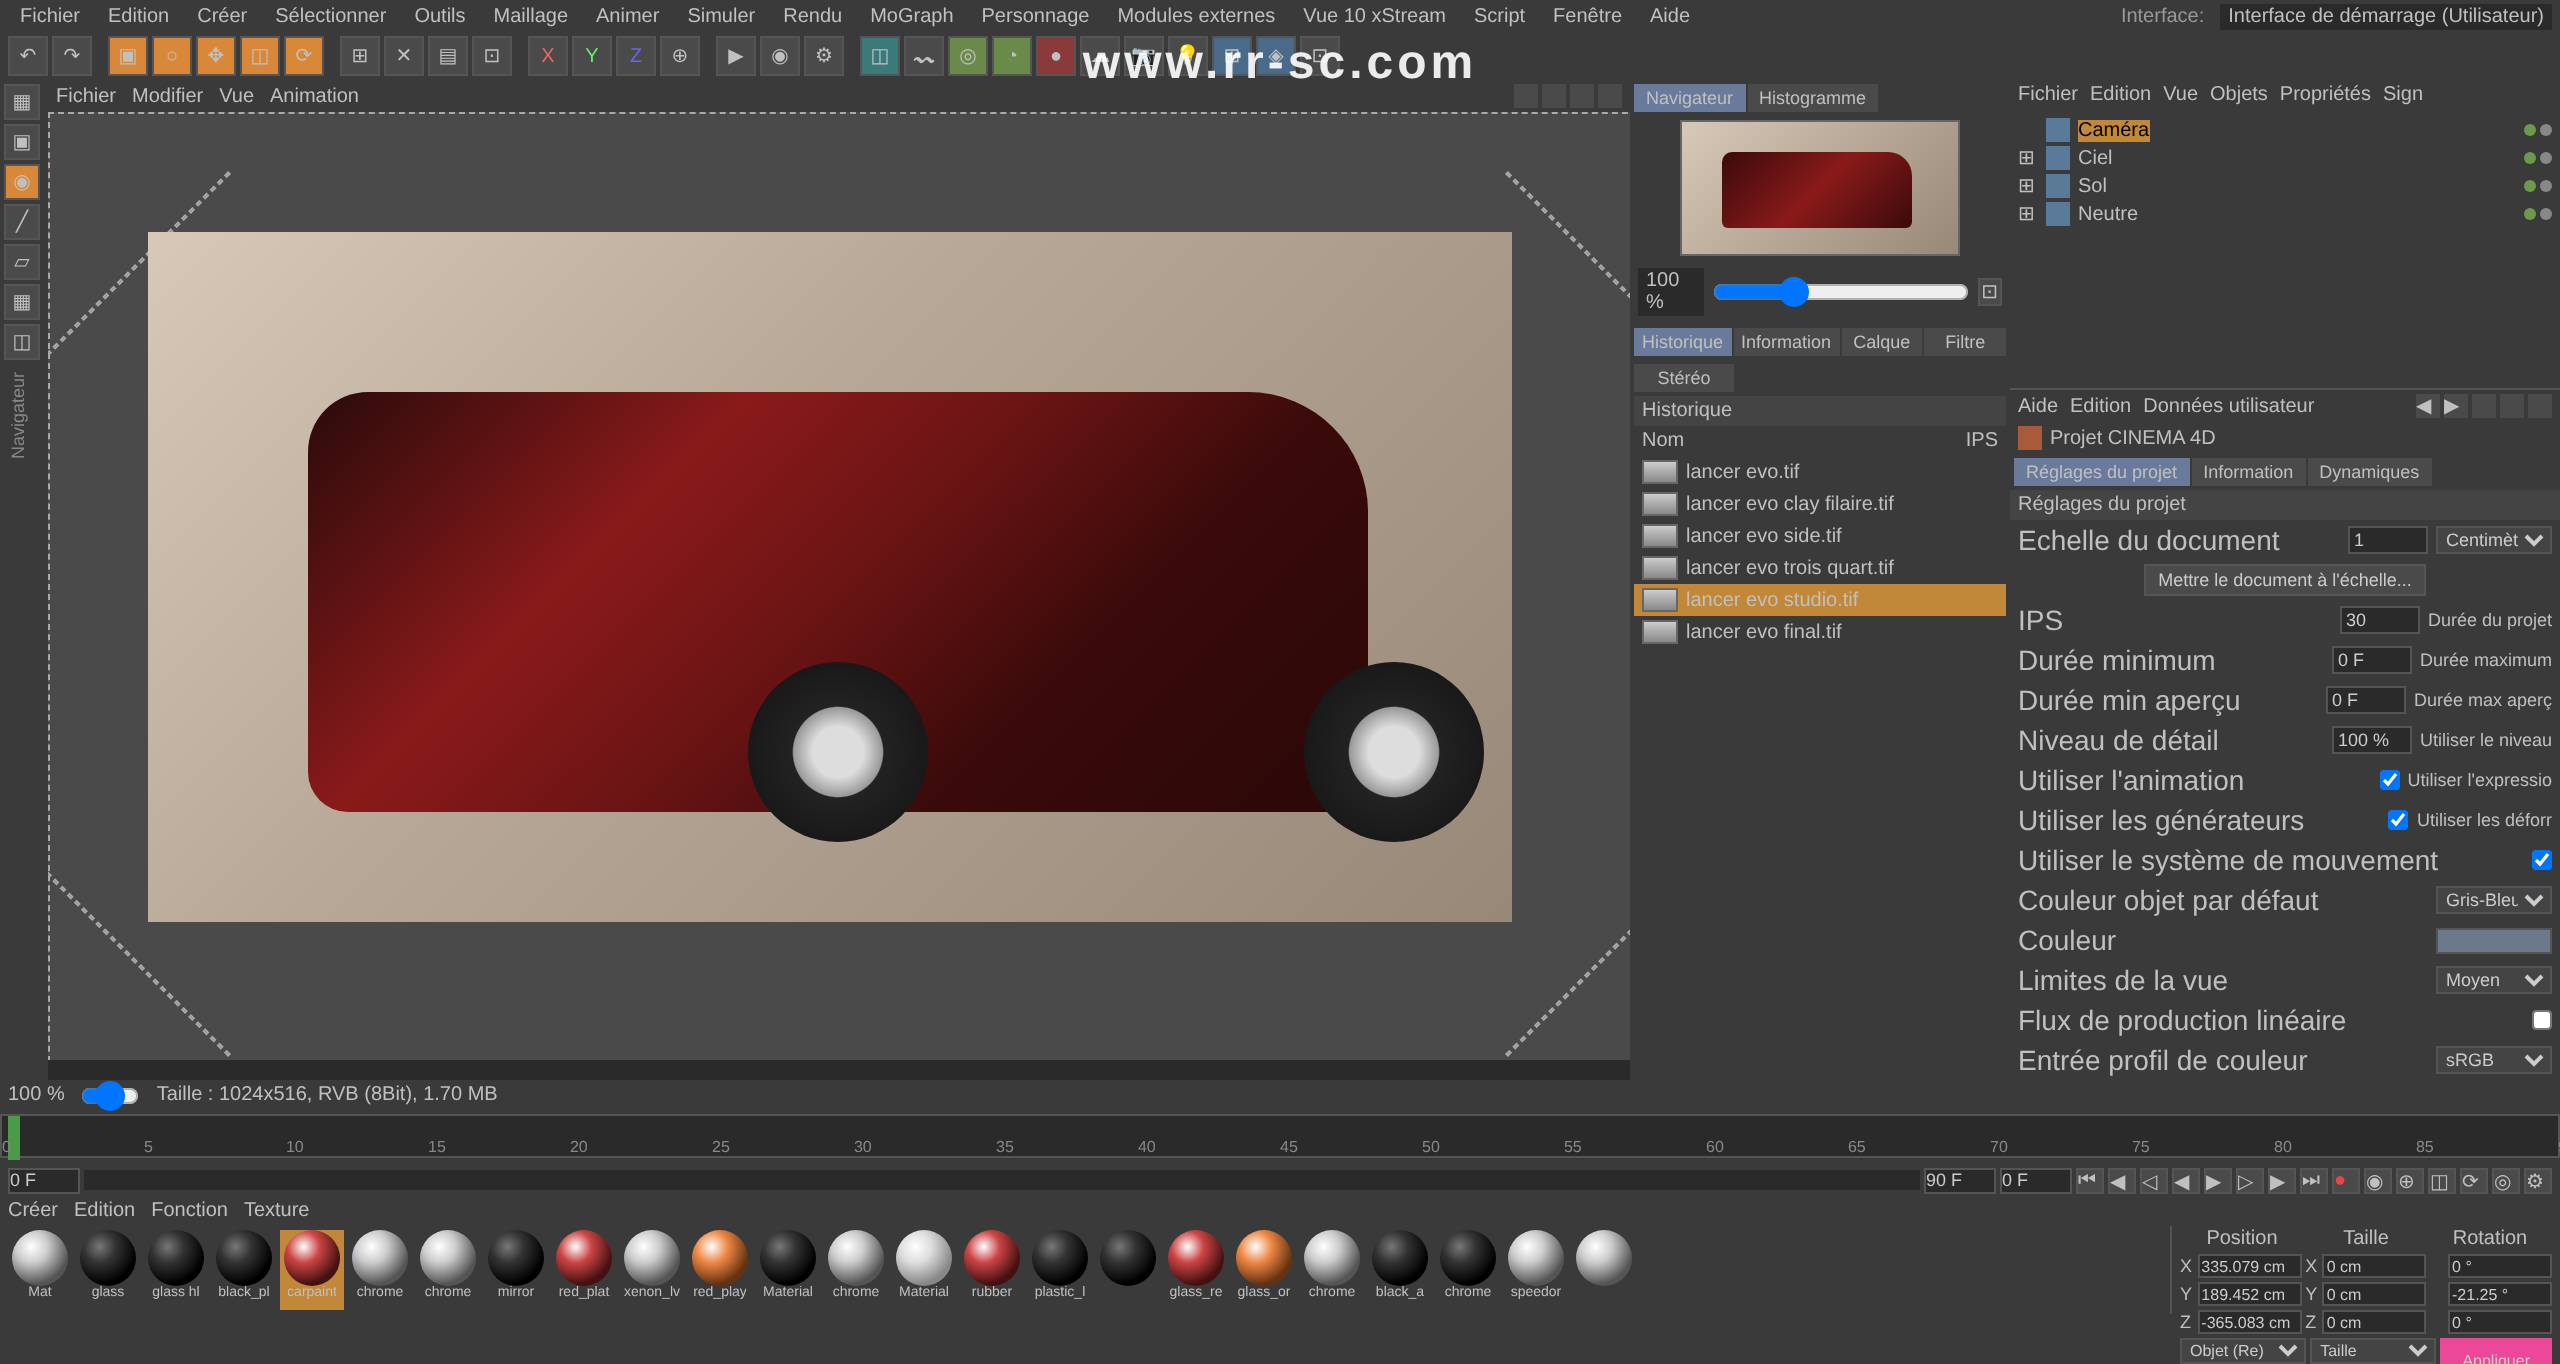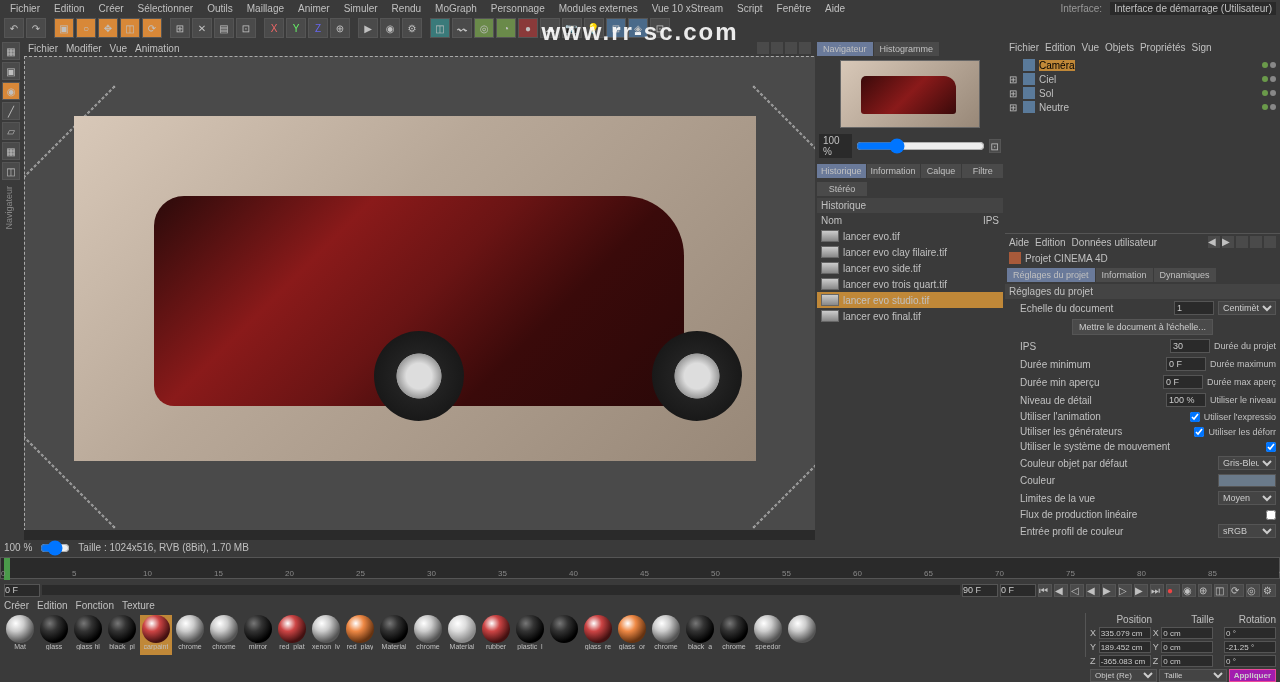--- a/index.html
+++ b/index.html
@@ -64,21 +64,21 @@
 .attr-menu { height: 16px; display: flex; gap: 6px; padding: 2px 4px; align-items: center; }
 .attr-menu .icons { margin-left: auto; display: flex; gap: 2px; }
 .attr-menu .icons span { width: 12px; height: 12px; background: #4a4a4a; }
 .attr-title { display: flex; align-items: center; padding: 2px 4px; gap: 4px; }
 .attr-title-icon { width: 12px; height: 12px; background: #a85a3a; }
 .attr-tabs { display: flex; flex-wrap: wrap; gap: 1px; padding: 2px; }
 .attr-tab { background: #4a4a4a; padding: 2px 6px; font-size: 9px; cursor: pointer; }
 .attr-tab.active { background: #6a7a9a; }
 .attr-section-title { background: #444; padding: 2px 4px; }
 .attr-row { display: flex; align-items: center; padding: 2px 4px; gap: 4px; }
-.attr-label { flex: 1; font-size: 10px; margin-left: 11px; }
+.attr-label { flex: 1; font-size: 14px; }
 .attr-input { width: 40px; height: 14px; background: #2a2a2a; border: 1px solid #555; color: #ccc; font-size: 9px; padding: 0 2px; }
 .attr-select { width: 58px; height: 14px; background: #444; border: 1px solid #555; color: #ccc; font-size: 9px; }
 .attr-check { width: 10px; height: 10px; }
 .attr-btn { background: #4a4a4a; border: 1px solid #555; padding: 2px 6px; color: #ccc; font-size: 9px; cursor: pointer; }
 .attr-label2 { font-size: 9px; margin-left: auto; }
 .status-bar { height: 15px; background: #3a3a3a; display: flex; align-items: center; padding: 0 4px; gap: 8px; font-size: 9px; }
 .status-bar input[type=range] { width: 30px; }
 .timeline-area { height: 26px; background: #3a3a3a; display: flex; align-items: center; }
 .timeline-ruler { flex: 1; height: 22px; background: #2a2a2a; position: relative; border: 1px solid #555; }
 .timeline-marker { position: absolute; left: 3px; top: 0; width: 6px; height: 22px; background: #4a9a4a; }
@@ -96,27 +96,27 @@
 .mat-ball { width: 28px; height: 28px; border-radius: 50%; background: radial-gradient(circle at 35% 30%, #fff, #888 30%, #222 70%); cursor: pointer; }
 .mat-ball.red { background: radial-gradient(circle at 35% 30%, #fff, #c44 30%, #411 70%); }
 .mat-ball.orange { background: radial-gradient(circle at 35% 30%, #fff, #e84 30%, #631 70%); }
 .mat-ball.dark { background: radial-gradient(circle at 35% 30%, #777, #333 30%, #000 70%); }
 .mat-ball.white { background: radial-gradient(circle at 35% 30%, #fff, #ddd 30%, #888 70%); }
 .mat-ball.chrome { background: radial-gradient(circle at 35% 30%, #fff, #ccc 30%, #555 70%); }
 .mat-ball-wrap.selected { background: #c08838; }
 .mat-label { font-size: 7px; white-space: nowrap; overflow: hidden; max-width: 32px; }
 .coords { width: 195px; border-left: 1px solid #555; }
 .coords-header { display: flex; padding: 1px 4px; font-size: 9px; }
-.coords-header span { flex: 1; text-align: right; }
+.coords-header span { flex: 1; text-align: center; }
 .coords-row { display: flex; padding: 1px 4px; gap: 2px; align-items: center; }
 .coords-label { width: 10px; font-size: 9px; }
 .coords-inp { width: 52px; height: 12px; background: #2a2a2a; border: 1px solid #555; color: #ccc; font-size: 8px; padding: 0 1px; }
 .coords-footer { display: flex; gap: 2px; padding: 1px 4px; justify-content: center; }
 .coords-sel { flex: 1; height: 13px; background: #444; border: 1px solid #555; color: #ccc; font-size: 8px; }
-.coords-apply { height: 13px; background: #a21caf; border: 1px solid #ec4899; color: #ccc; font-size: 8px; padding: 0 4px; cursor: pointer; font-weight: bold; }
+.coords-apply { height: 13px; background: #a21caf; border: 7px solid #ec4899; color: #ccc; font-size: 8px; padding: 0 4px; cursor: pointer; }
 .watermark { position: absolute; top: 18px; left: 50%; transform: translateX(-50%); font-size: 24px; color: #fff; letter-spacing: 2px; font-weight: bold; opacity: 0.9; z-index: 100; pointer-events: none; }
 </style>
 </head>
 <body>
 
 <div class="watermark">www.rr-sc.com</div>
 
 <div class="top-menu">
   <span>Fichier</span>
   <span>Edition</span>

